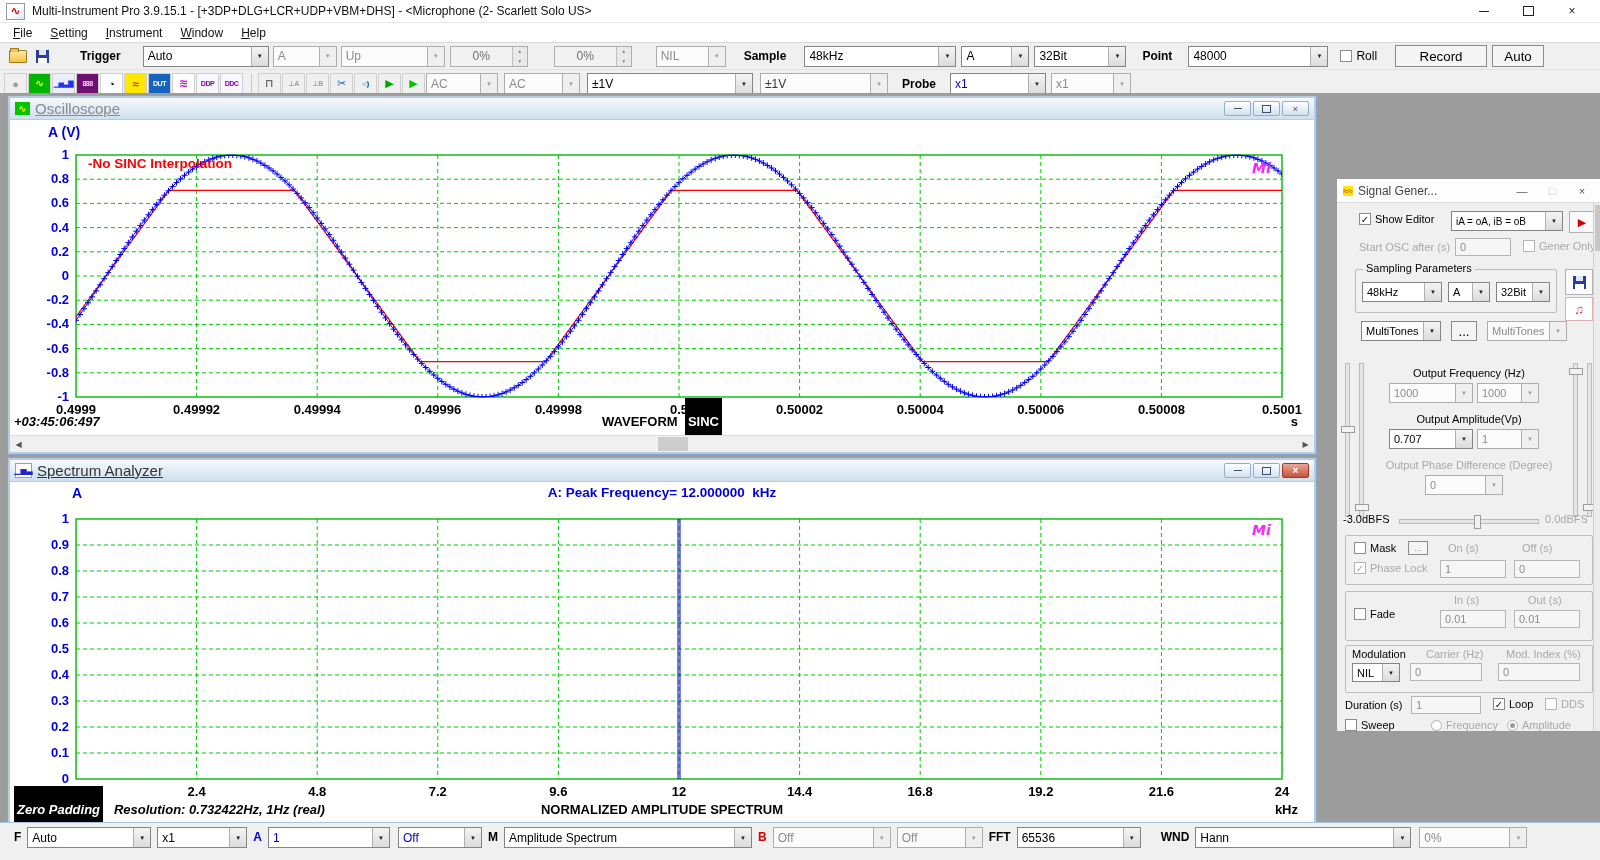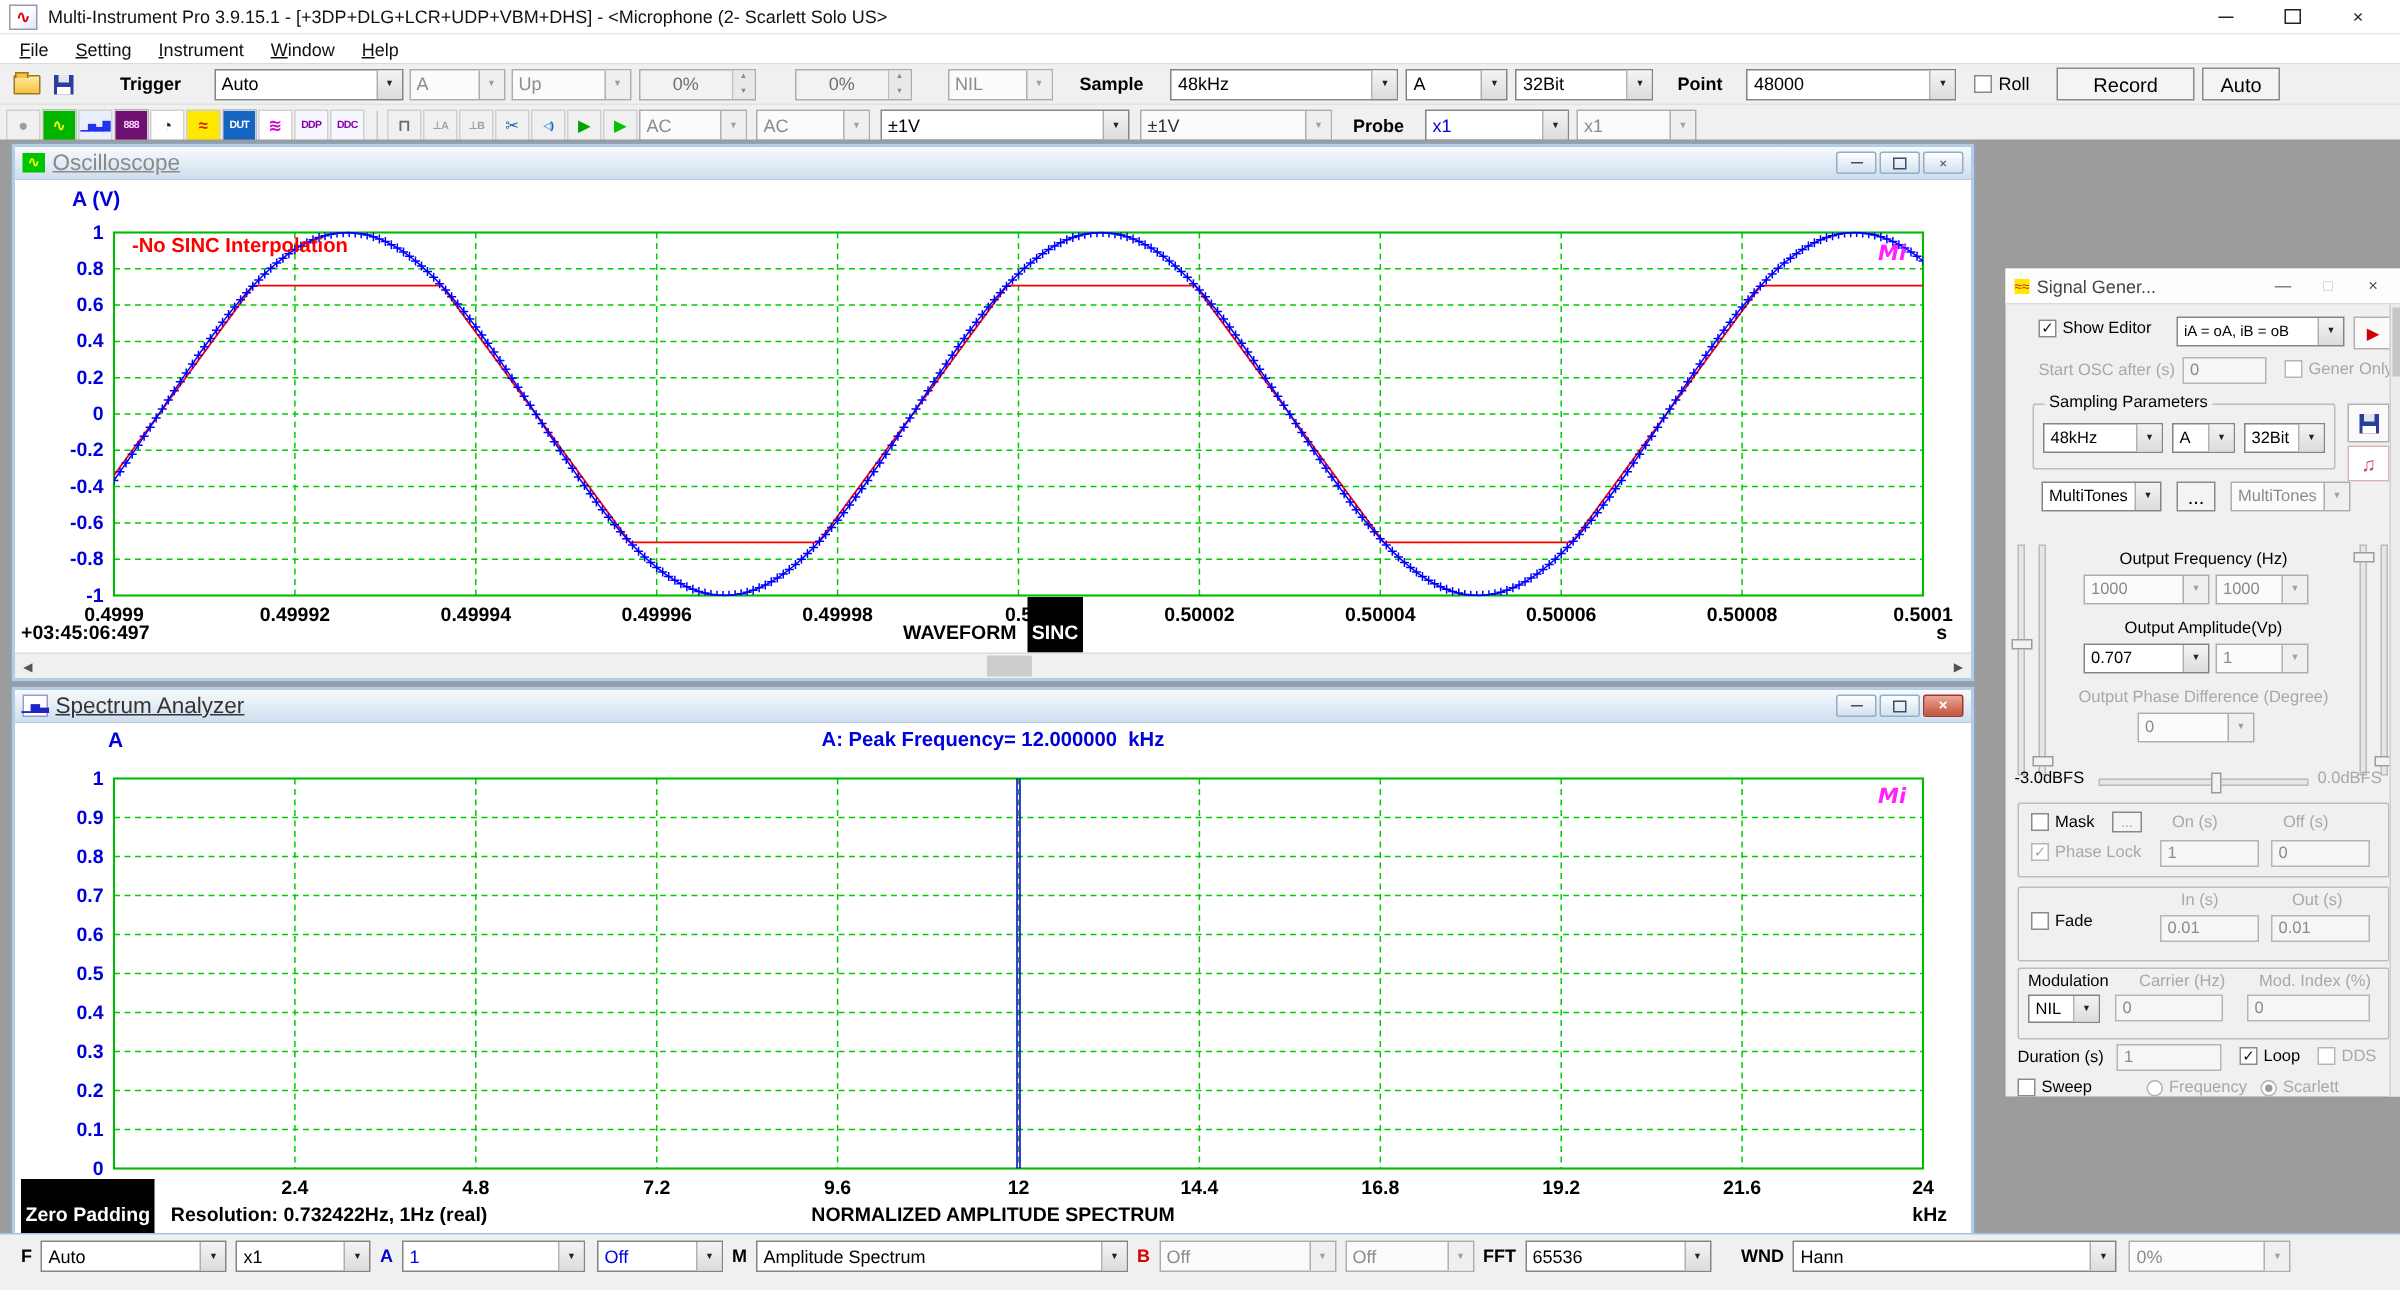--- a/index.html
+++ b/index.html
@@ -72,21 +72,21 @@
   .wbtn{width:27px;height:15px;border:1px solid #93aec7;border-radius:2px;background:linear-gradient(#fefefe,#d3e1ef);
     display:flex;align-items:center;justify-content:center;color:#39506b;font-size:9px;box-sizing:border-box;}
   .wbtn .min-bar{background:#39506b;width:8px;}
   .wbtn .max-box{border-color:#39506b;width:7px;height:6px;}
   .wbtn.red{background:linear-gradient(#eba796,#c4523d);border-color:#9c3a2a;color:#fff;font-size:10px;font-weight:bold;}
   .readout-row{height:23px;position:relative;display:flex;align-items:center;}
   .chan-label{position:absolute;left:38px;color:#0000dd;font-weight:bold;font-size:14px;}
   .readout{position:absolute;left:0;right:0;text-align:center;color:#0000dd;font-weight:bold;font-size:13.5px;white-space:pre;}
   .chart-wrap{position:relative;}
   .chart-footer{position:absolute;left:0;right:0;height:16px;font-weight:bold;font-size:13px;color:#000;}
-  .cf-left{position:absolute;left:4px;top:0;white-space:nowrap;}
+  .cf-left{position:absolute;left:4px;top:0;white-space:nowrap;font-style:italic;}
   .cf-center{position:absolute;left:0;right:0;text-align:center;top:0;}
   .cf-right{position:absolute;right:16px;top:0;}
   .badge{background:#000;color:#fff;padding:16px 3px;}
   .hscroll{position:absolute;left:0;right:0;bottom:0;height:16px;background:#f0f0f0;border-top:1px solid #dcdcdc;}
   .hs-arrow{position:absolute;top:1px;width:15px;height:14px;display:flex;align-items:center;justify-content:center;
     color:#555;font-size:8px;background:#f0f0f0;}
   .hs-thumb{position:absolute;top:1px;left:648px;width:30px;height:14px;background:#cdcdcd;}
   svg text.xt{font:bold 13px "Liberation Sans",sans-serif;fill:#000;}
   svg text.yt{font:bold 13px "Liberation Sans",sans-serif;fill:#0000dd;}
   svg text.ann{font:bold 13.5px "Liberation Sans",sans-serif;fill:#ff0000;}
@@ -153,21 +153,21 @@
     </span>
   <span class="tb-label" style="margin-left:26px;margin-right:22px">Trigger</span>
   <div class="combo" style="width:126px">
     <span class="cv">Auto</span>
       <span class="arr">▼</span>
     </div>
   <div class="combo dis" style="width:64px;margin-left:4px">
     <span class="cv">A</span>
       <span class="arr">▼</span>
     </div>
-  <div class="combo dis" style="width:80px;margin-left:4px">
+  <div class="combo dis" style="width:104px;margin-left:4px">
     <span class="cv">Up</span>
       <span class="arr">▼</span>
     </div>
   <div class="spin" style="width:78px;margin-left:5px">
     <span class="cv">0%</span>
     <span class="ud">
         <span>▲</span>
         <span>▼</span>
       </span>
     </div>
@@ -575,21 +575,21 @@
     <span class="cb" style="position:absolute;left:8px;top:516px">
       <span class="box"></span>
         <span>Sweep</span>
       </span>
     <span class="radio" style="position:absolute;left:94px;top:516px">
       <span class="dot"></span>
         <span>Frequency</span>
       </span>
     <span class="radio sel" style="position:absolute;left:170px;top:516px">
       <span class="dot"></span>
-        <span>Scarlett</span>
+        <span>Amplitude</span>
       </span>
 
     <div class="sg-scroll">
         <span class="thumb"></span>
       </div>
   </div>
 </div>
 
 <div class="bottombar">
   <span class="bb-label">F</span>

